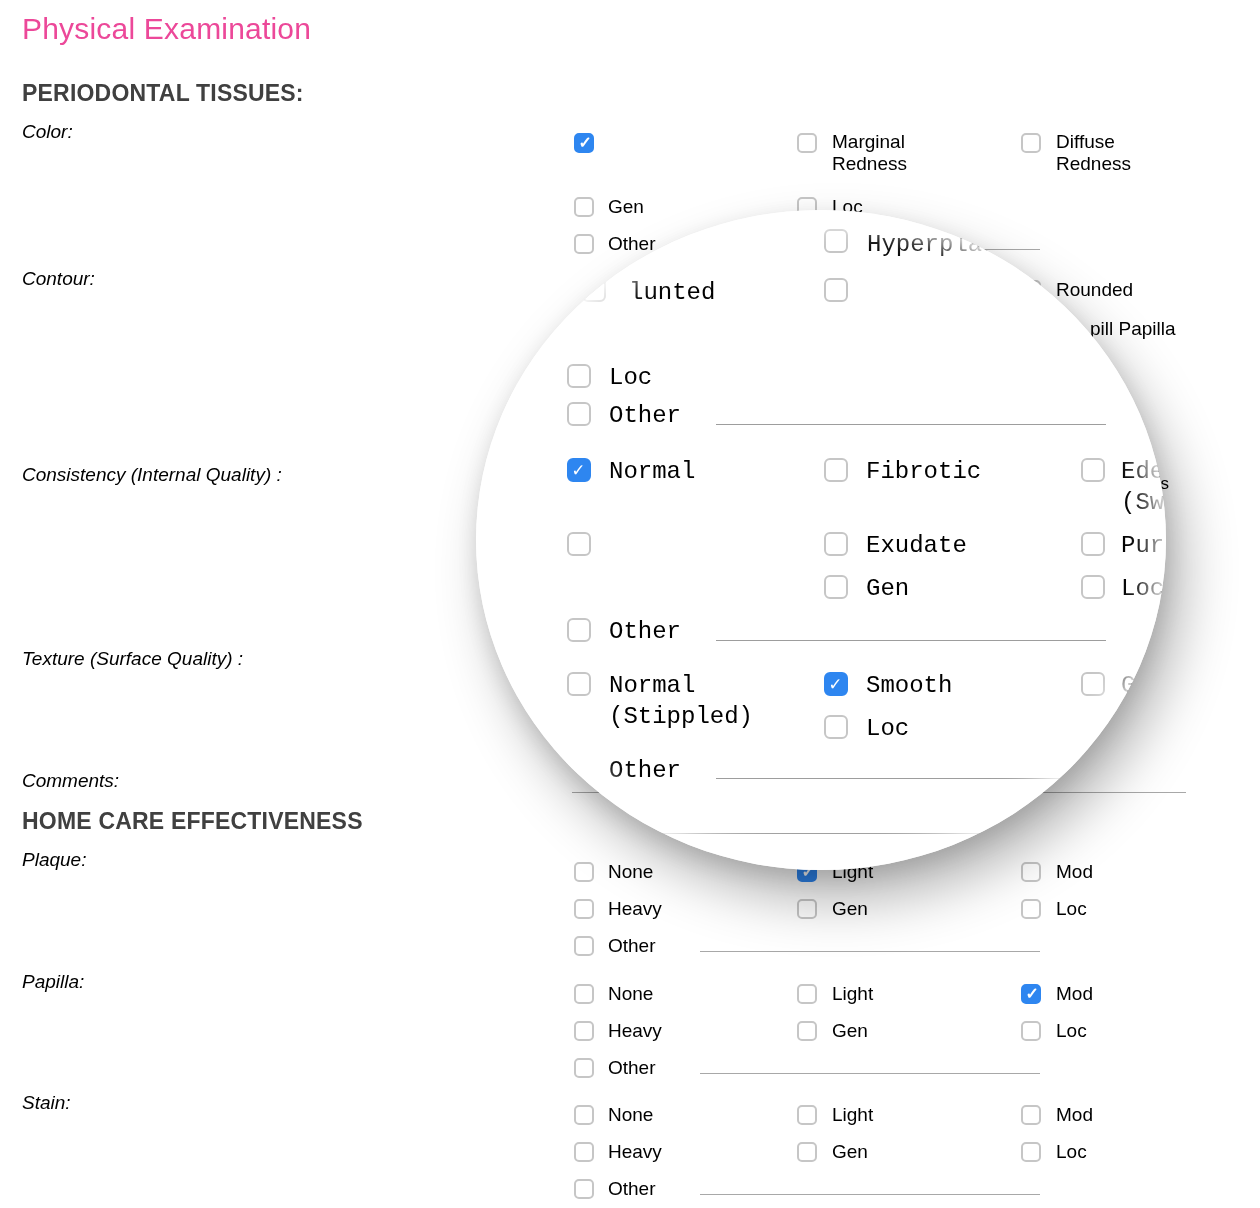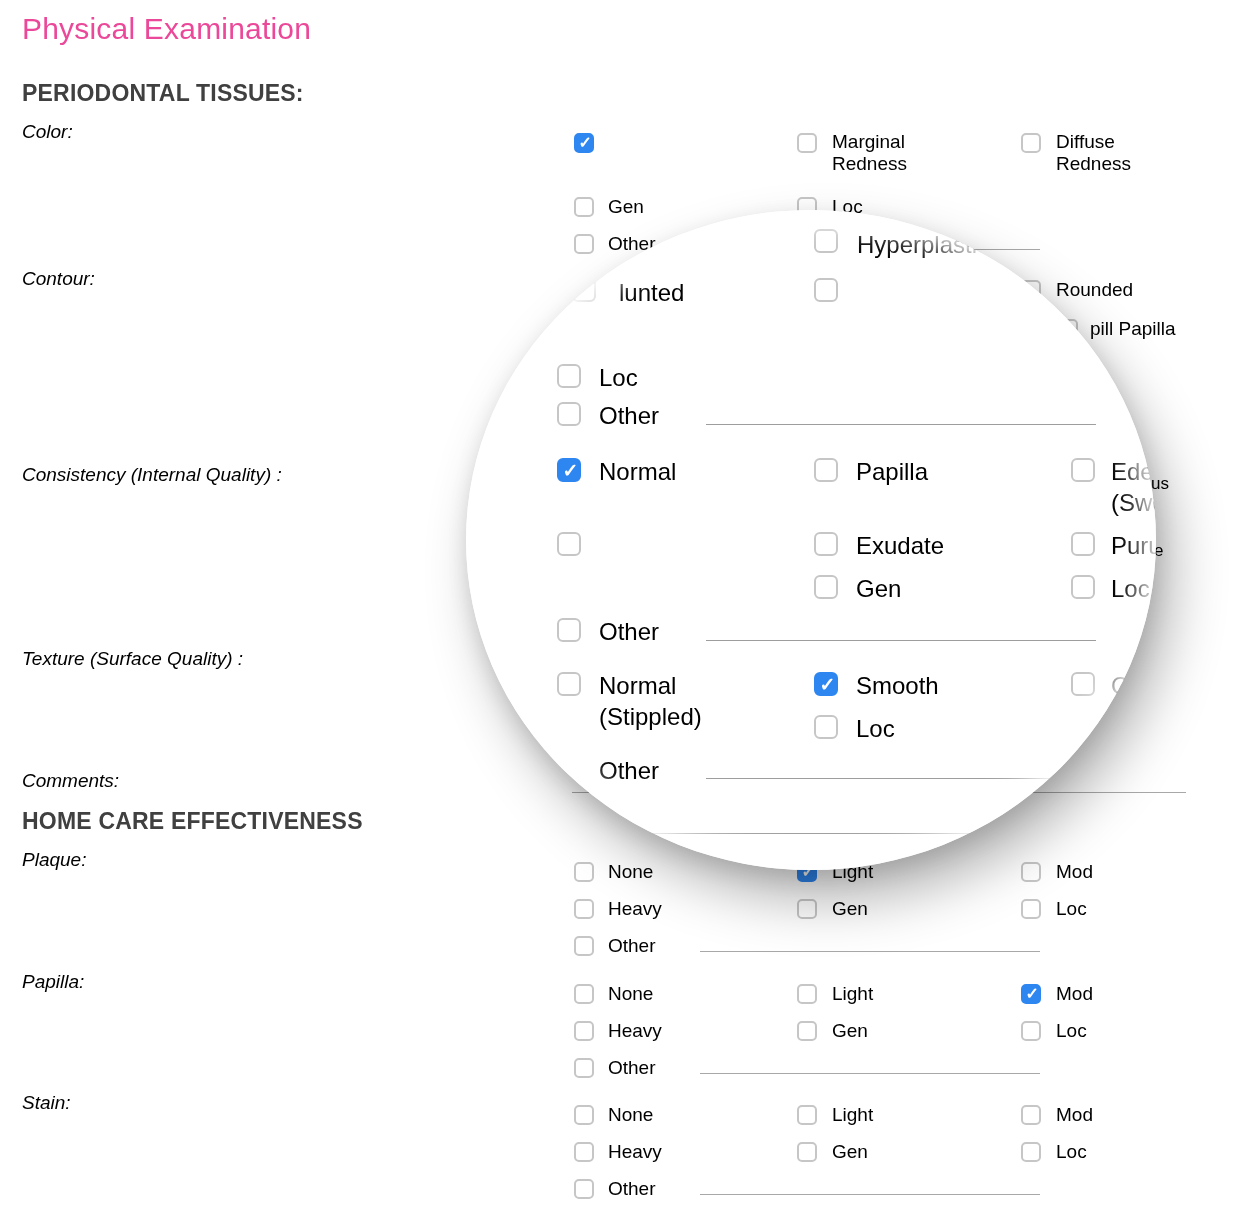--- a/index.html
+++ b/index.html
@@ -18,23 +18,24 @@
     border:2px solid #c6c6c6;border-radius:5px;background:#fff;
   }
   .cb.checked{background:var(--check,#2e86f0);border-color:var(--check,#2e86f0);}
   .cb.checked::after{
     content:"\2713";position:absolute;left:2.5px;top:-2px;color:#fff;
     font-size:16px;font-weight:bold;line-height:20px;
   }
   .inline{height:1px;background:#a8a8a8;}
   
   .lens{
-    position:absolute;left:466px;top:210px;width:690px;height:660px;
+    position:absolute;left:476px;top:210px;width:690px;height:660px;
     border-radius:50%;background:#fff;overflow:hidden;
     box-shadow:16px 30px 55px rgba(0,0,0,.30), 2px 8px 22px rgba(0,0,0,.12);
+    font-family:Liberation Mono, monospace;
   }
   .lens::after{
     content:"";position:absolute;inset:-2px;border-radius:50%;
     box-shadow:inset 0 0 28px 14px #fff;pointer-events:none;
   }
   .lens .lbl{font-size:24px;line-height:31px;}
   .lens .cb{width:24px;height:24px;border-radius:6px;}
   .lens .cb.checked::after{font-size:19px;left:3.5px;top:-1px;line-height:24px;}
   .lens .inline{background:#9d9d9d;}
 </style>
@@ -139,21 +140,21 @@
     <span class="cb" style="left:348px;top:68px"></span>
     <span class="cb" style="left:91px;top:154px"></span>
     <div class="abs lbl" style="left:133px;top:152px">Loc</div>
     <span class="cb" style="left:91px;top:192px"></span>
     <div class="abs lbl" style="left:133px;top:190px">Other</div>
     <div class="abs inline" style="left:240px;top:214px;width:390px"></div>
 
     <span class="cb checked" style="left:91px;top:248px"></span>
     <div class="abs lbl" style="left:133px;top:246px">Normal</div>
     <span class="cb" style="left:348px;top:248px"></span>
-    <div class="abs lbl" style="left:390px;top:246px">Papilla</div>
+    <div class="abs lbl" style="left:390px;top:246px">Fibrotic</div>
     <span class="cb" style="left:605px;top:248px"></span>
     <div class="abs lbl" style="left:645px;top:246px;width:160px">Edematous
 (Swollen)</div>
     <span class="cb" style="left:91px;top:322px"></span>
     <span class="cb" style="left:348px;top:322px"></span>
     <div class="abs lbl" style="left:390px;top:320px">Exudate</div>
     <span class="cb" style="left:605px;top:322px"></span>
     <div class="abs lbl" style="left:645px;top:320px">Purulence</div>
     <span class="cb" style="left:348px;top:365px"></span>
     <div class="abs lbl" style="left:390px;top:363px">Gen</div>

